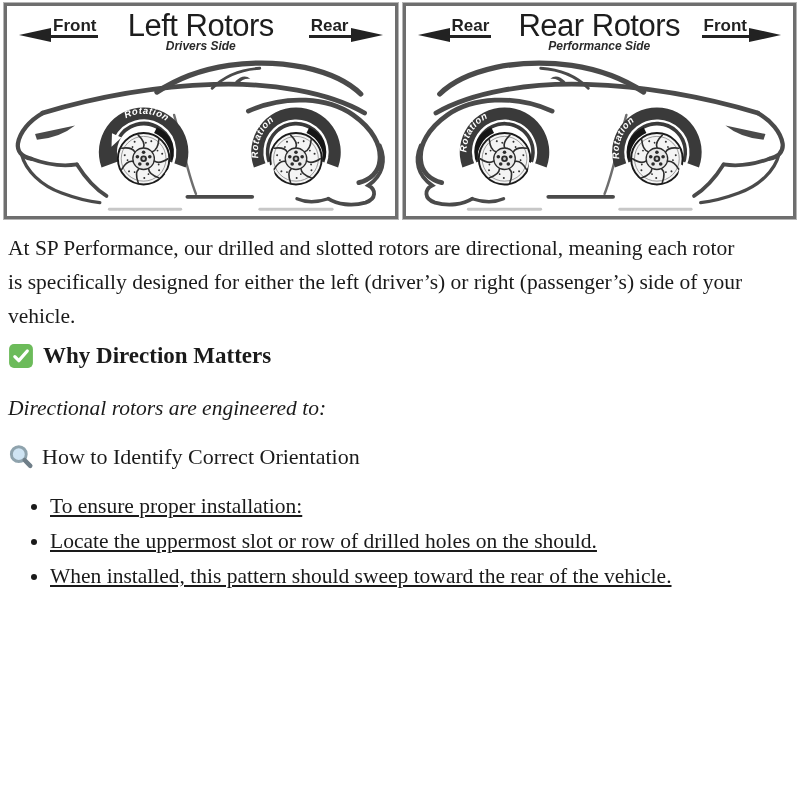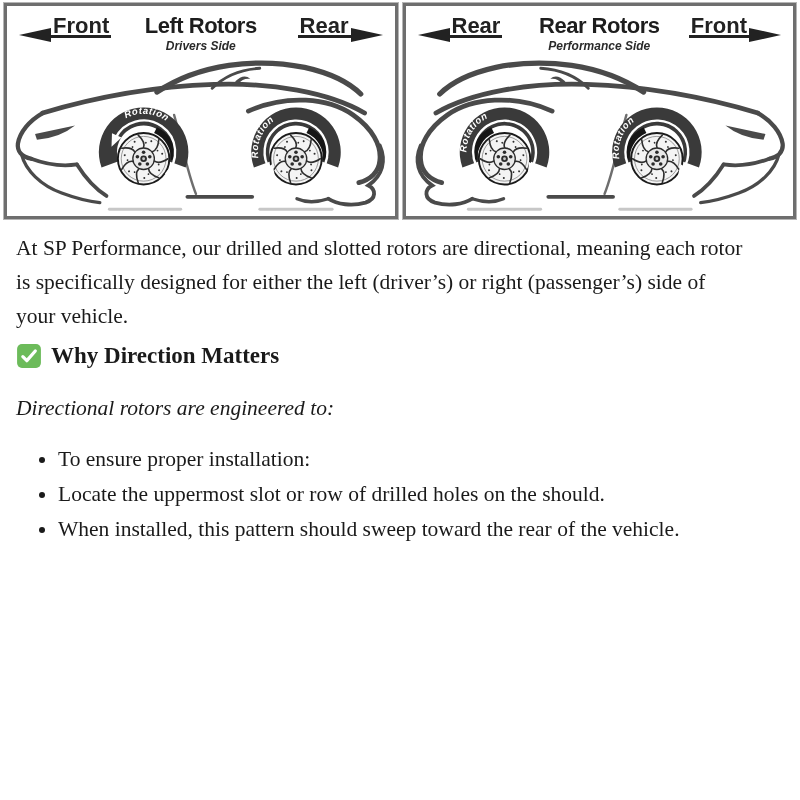--- a/index.html
+++ b/index.html
@@ -5,40 +5,40 @@
   * { margin:0; padding:0; box-sizing:border-box; }
   html,body { width:800px; height:800px; background:#ffffff; overflow:hidden;
               font-family:"Liberation Serif","DejaVu Serif",serif; color:#1a1a1a; }
 
   
   .diagram { display:flex; gap:5px; padding:3px 4px 0 4px; }
   .panel { flex:1; border:3px solid #6e6e6e; outline:1px solid #b5b5b5; height:216px;
            position:relative; background:#fff; overflow:hidden; }
   .panel-header { position:relative; text-align:center; padding-top:7px; height:50px;
                   font-family:"Liberation Sans","DejaVu Sans",sans-serif; }
-  .panel-title { font-weight:bold; font-size:22px; line-height:26px; letter-spacing:-0.5px; color:#1d1d1d;}
+  .panel-title { font-weight:normal; font-size:31px; line-height:26px; letter-spacing:-0.5px; color:#1d1d1d;}
   .panel-sub { font-weight:bold; font-style:italic; font-size:12px; color:#2a2a2a; }
   .dir { position:absolute; top:10px; display:flex; align-items:flex-end;
-         font-weight:bold; font-size:22px; color:#222; }
+         font-weight:bold; font-size:17px; color:#222; }
   .dir.left-side { left:12px; } .dir.right-side { right:12px; }
   .dir .lbl { border-bottom:3px solid #222; padding:0 2px 0 2px; line-height:19px; }
   .dir svg { display:block; margin-bottom:-5px; }
   .car { position:absolute; left:0; right:0; bottom:2px; width:100%; height:160px; }
 
   
-  .content { padding:10px 56px 0 16px; font-size:21.5px; }
+  .content { padding:10px 56px 0 8px; font-size:21.5px; }
   .intro { line-height:34px; margin-top:2px; }
   .sec-head { display:flex; align-items:center; gap:9px; margin-top:8px;
               font-size:23px; font-weight:bold; line-height:30px; }
   .sec-head.plain { font-weight:normal; font-size:22px; margin-top:17px; gap:7px; }
   .sec-head svg { flex:0 0 auto; }
   .lead { margin-top:20px; line-height:34px;font-style:italic; }
   ul.blist { margin:10px 0 0 0; padding-left:42px; }
   ul.blist li { line-height:34px; margin-bottom:2px; }
-  ul.blist.second { margin-top:17px; }
+  ul.blist.second { margin-top:17px;text-decoration:underline; }
   ul.blist.second li { margin-bottom:1px; }
 
   .rot { font-family:"Liberation Sans","DejaVu Sans",sans-serif; font-style:italic;
          font-weight:bold; font-size:10px; fill:#ffffff; letter-spacing:0.6px; }
 </style>
 </head>
 <body>
 
 <svg width="0" height="0" style="position:absolute" xmlns="http://www.w3.org/2000/svg" xmlns:xlink="http://www.w3.org/1999/xlink" aria-hidden="true">
   <defs>
@@ -177,20 +177,27 @@
     <svg width="26" height="26" viewBox="0 0 24 24">
       <rect x="1" y="1" width="22" height="22" rx="4.5" fill="#6cbb5a"></rect>
       <path d="M6.3 12.6 L10 16.3 L17.8 7.4" stroke="#ffffff" stroke-width="3" fill="none" stroke-linecap="round" stroke-linejoin="round"></path>
     </svg>
     <span>Why Direction Matters</span>
   </div>
 
   <p class="lead">Directional rotors are engineered to:</p>
 
 
+  <div class="sec-head plain">
+    <svg width="27" height="27" viewBox="0 0 24 24">
+      <circle cx="9.6" cy="9" r="6.6" fill="#cfe4f3" stroke="#8fa3ad" stroke-width="2.6"></circle>
+      <line x1="14.9" y1="14.4" x2="19.8" y2="19.4" stroke="#6f7e88" stroke-width="4" stroke-linecap="round"></line>
+    </svg>
+    <span>How to Identify Correct Orientation</span>
+  </div>
 
   <ul class="blist second">
     <li>To ensure proper installation:</li>
     <li>Locate the uppermost slot or row of drilled holes on the should.</li>
     <li>When installed, this pattern should sweep toward the rear of the vehicle.</li>
   </ul>
 
 </div>
 
 </body></html>

